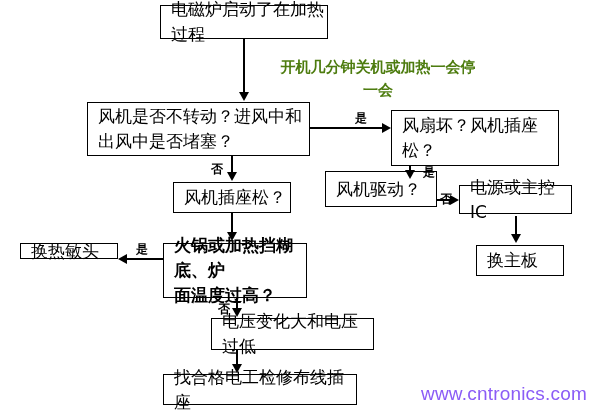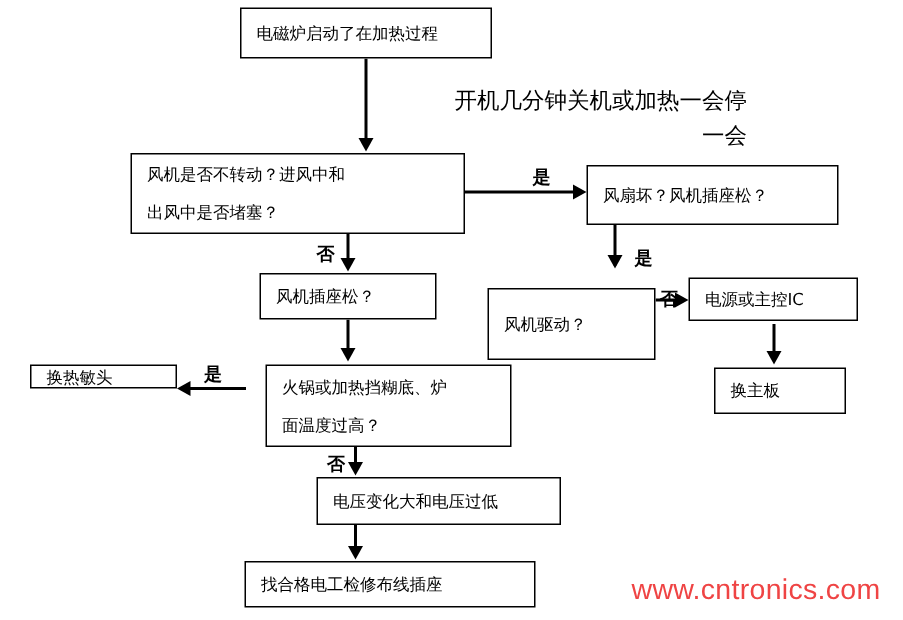--- a/index.html
+++ b/index.html
@@ -14,21 +14,21 @@
     background: #ffffff;
     font-family: "DejaVu Sans", "Liberation Sans", sans-serif;
     overflow: hidden;
   }
   .node {
     position: absolute;
     box-sizing: border-box;
     border: 1.6px solid #000000;
     background: #ffffff;
     color: #000000;
-    font-size: 11px;
+    font-size: 17px;
     line-height: 25px;
     display: flex;
     flex-direction: column;
     justify-content: center;
     padding-left: 10px;
     white-space: pre-line;
     z-index: 3;
   }
   .line {
     position: absolute;
@@ -62,30 +62,30 @@
     font-size: 12px;
     font-weight: bold;
     color: #000000;
     z-index: 5;
     line-height: 1;
     white-space: nowrap;
   }
   .headline {
     position: absolute;
     font-size: 15px;
-    font-weight: normal;
-    color: #000000;
+    font-weight: bold;
+    color: #4d7c0f;
     line-height: 23px;
     z-index: 5;
     white-space: pre-line;
-    text-align: right;
+    text-align: center;
   }
   .watermark {
     position: absolute;
-    color: #ef4444;
+    color: #8b5cf6;
     font-size: 19px;
     letter-spacing: 0.2px;
     z-index: 1;
     white-space: nowrap;
     font-family: "Liberation Sans", sans-serif;
   }
 </style>
 </head>
 <body>
 
@@ -94,31 +94,31 @@
   <div class="watermark" style="left:421px; top:383px;">www.cntronics.com</div>
 
   <div class="headline" style="left:258px; top:56px; width:240px;">开机几分钟关机或加热一会停
 一会</div>
 
   <div class="node" style="left:160px; top:5px; width:168px; height:34px;">电磁炉启动了在加热过程</div>
 
   <div class="node" style="left:87px; top:102px; width:223px; height:54px;">风机是否不转动？进风中和
 出风中是否堵塞？</div>
 
-  <div class="node" style="left:391px; top:110px; width:168px; height:40px;">风扇坏？风机插座松？</div>
+  <div class="node" style="left:391px; top:110px; width:168px; height:56px;">风扇坏？风机插座松？</div>
 
   <div class="node" style="left:173px; top:182px; width:118px; height:31px;">风机插座松？</div>
 
-  <div class="node" style="left:325px; top:192px; width:112px; height:48px;">风机驱动？</div>
+  <div class="node" style="left:325px; top:171px; width:112px; height:36px;">风机驱动？</div>
 
   <div class="node" style="left:459px; top:185px; width:113px; height:29px;">电源或主控IC</div>
 
   <div class="node" style="left:20px; top:243px; width:98px; height:16px;">换热敏头</div>
 
-  <div class="node" style="left:177px; top:243px; width:164px; height:55px;">火锅或加热挡糊底、炉
+  <div class="node" style="left:163px; top:243px; width:144px; height:55px;font-weight:bold;">火锅或加热挡糊底、炉
 面温度过高？</div>
 
   <div class="node" style="left:476px; top:245px; width:88px; height:31px;">换主板</div>
 
   <div class="node" style="left:163px; top:318px; width:163px; height:32px;margin-left:48px;">电压变化大和电压过低</div>
 
   <div class="node" style="left:163px; top:374px; width:194px; height:31px;">找合格电工检修布线插座</div>
 
   <div class="line vline" style="left:243px; top:39px; height:55px;"></div>
   <div class="arrow arrow-down" style="left:239px; top:92px;"></div>

